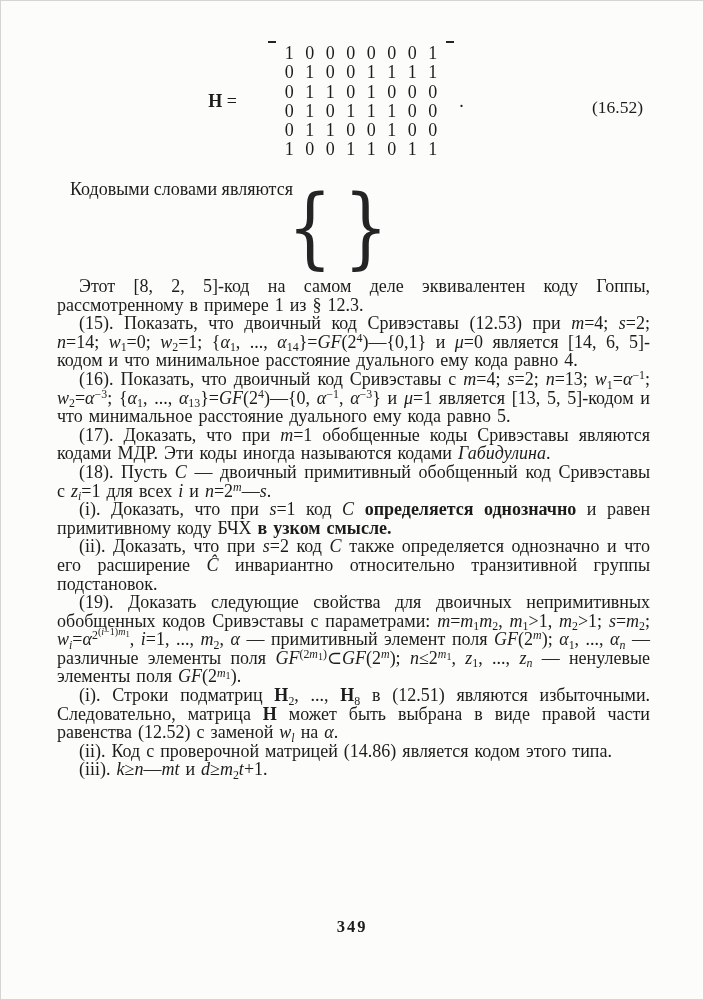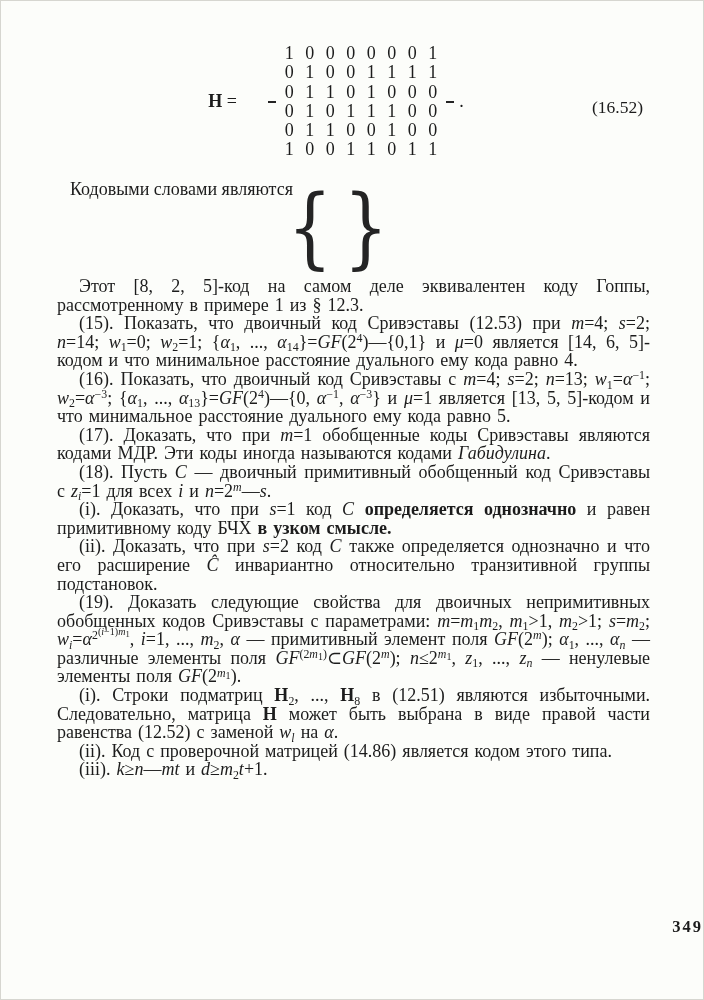--- a/index.html
+++ b/index.html
@@ -14,21 +14,21 @@
   }
 
   
   .equation{position:absolute;top:40px;left:0;width:100%;height:128px;}
   .eq-group{
     position:absolute;left:0;right:0;top:0;
     display:flex;justify-content:center;align-items:center;
     transform:translateX(-16px);
   }
   .eq-lhs{font-size:18px;margin-right:9px;}
-  .matrix{display:flex;align-items:center;padding-left:22px;}
+  .matrix{display:flex;align-items:flex-start;padding-left:22px;}
   .br{width:7px;}
   .br-l{border-left:1.6px solid #242424;border-top:1.6px solid #242424;border-bottom:1.6px solid #242424;}
   .br-r{border-right:1.6px solid #242424;border-top:1.6px solid #242424;border-bottom:1.6px solid #242424;}
   .mrows{padding:3px 9px;}
   .mrow{font-size:18px;line-height:19.3px;word-spacing:7px;white-space:pre;text-align:center;}
   .eq-period{font-size:18px;margin-left:5px;}
   .eq-label{position:absolute;right:60px;top:56px;font-size:17.5px;}
 
   
   .cw-intro{position:absolute;top:166px;left:57px;font-size:18px;margin:12px;}
@@ -55,21 +55,21 @@
   i{font-style:italic;}
   b{font-weight:bold;}
   sup,sub{font-size:66%;line-height:0;position:relative;vertical-align:baseline;}
   sup{top:-0.5em;}
   sub{top:0.3em;}
   sup sup{font-size:85%;top:-0.45em;}
   sup sub{font-size:85%;top:0.25em;}
 
   .pageno{
     position:absolute;top:916px;left:0;width:100%;
-    text-align:right;font-weight:bold;font-size:16.5px;letter-spacing:2px;
+    text-align:center;font-weight:bold;font-size:16.5px;letter-spacing:2px;
   }
 </style>
 </head>
 <body>
 
 <div class="page">
 
   <div class="equation">
     <div class="eq-group">
       <span class="eq-lhs"><b>H</b> =</span>

